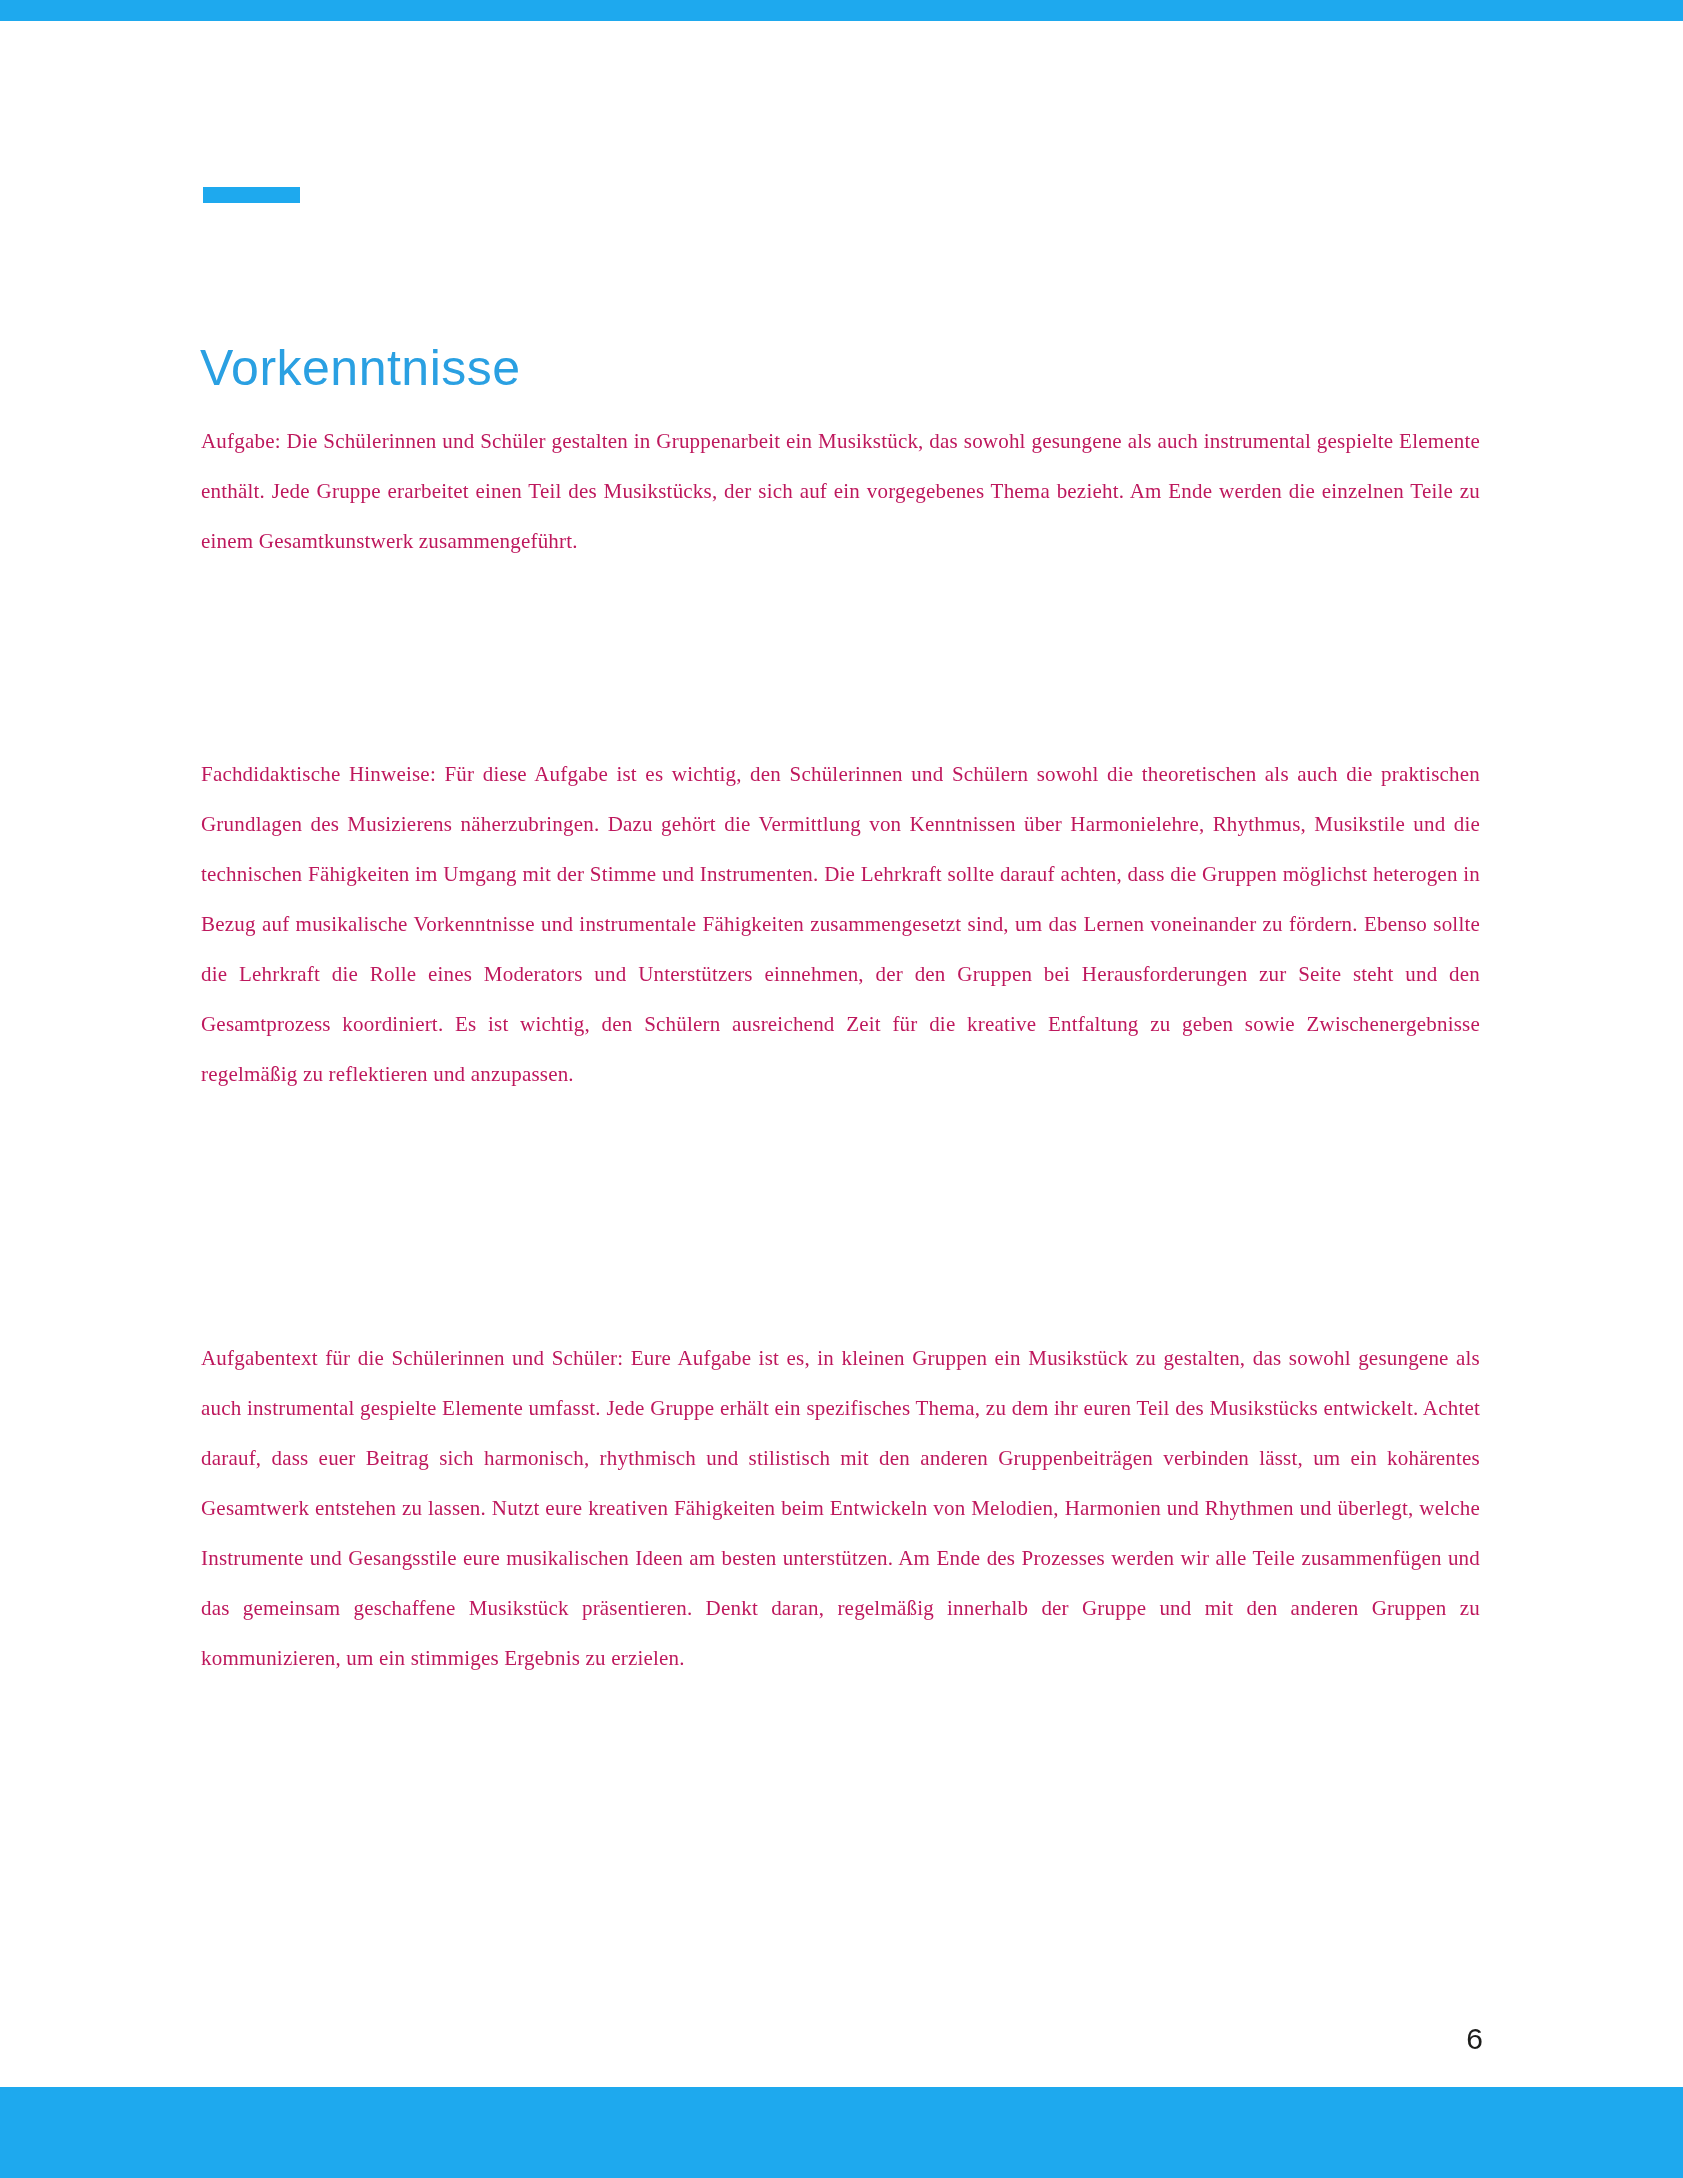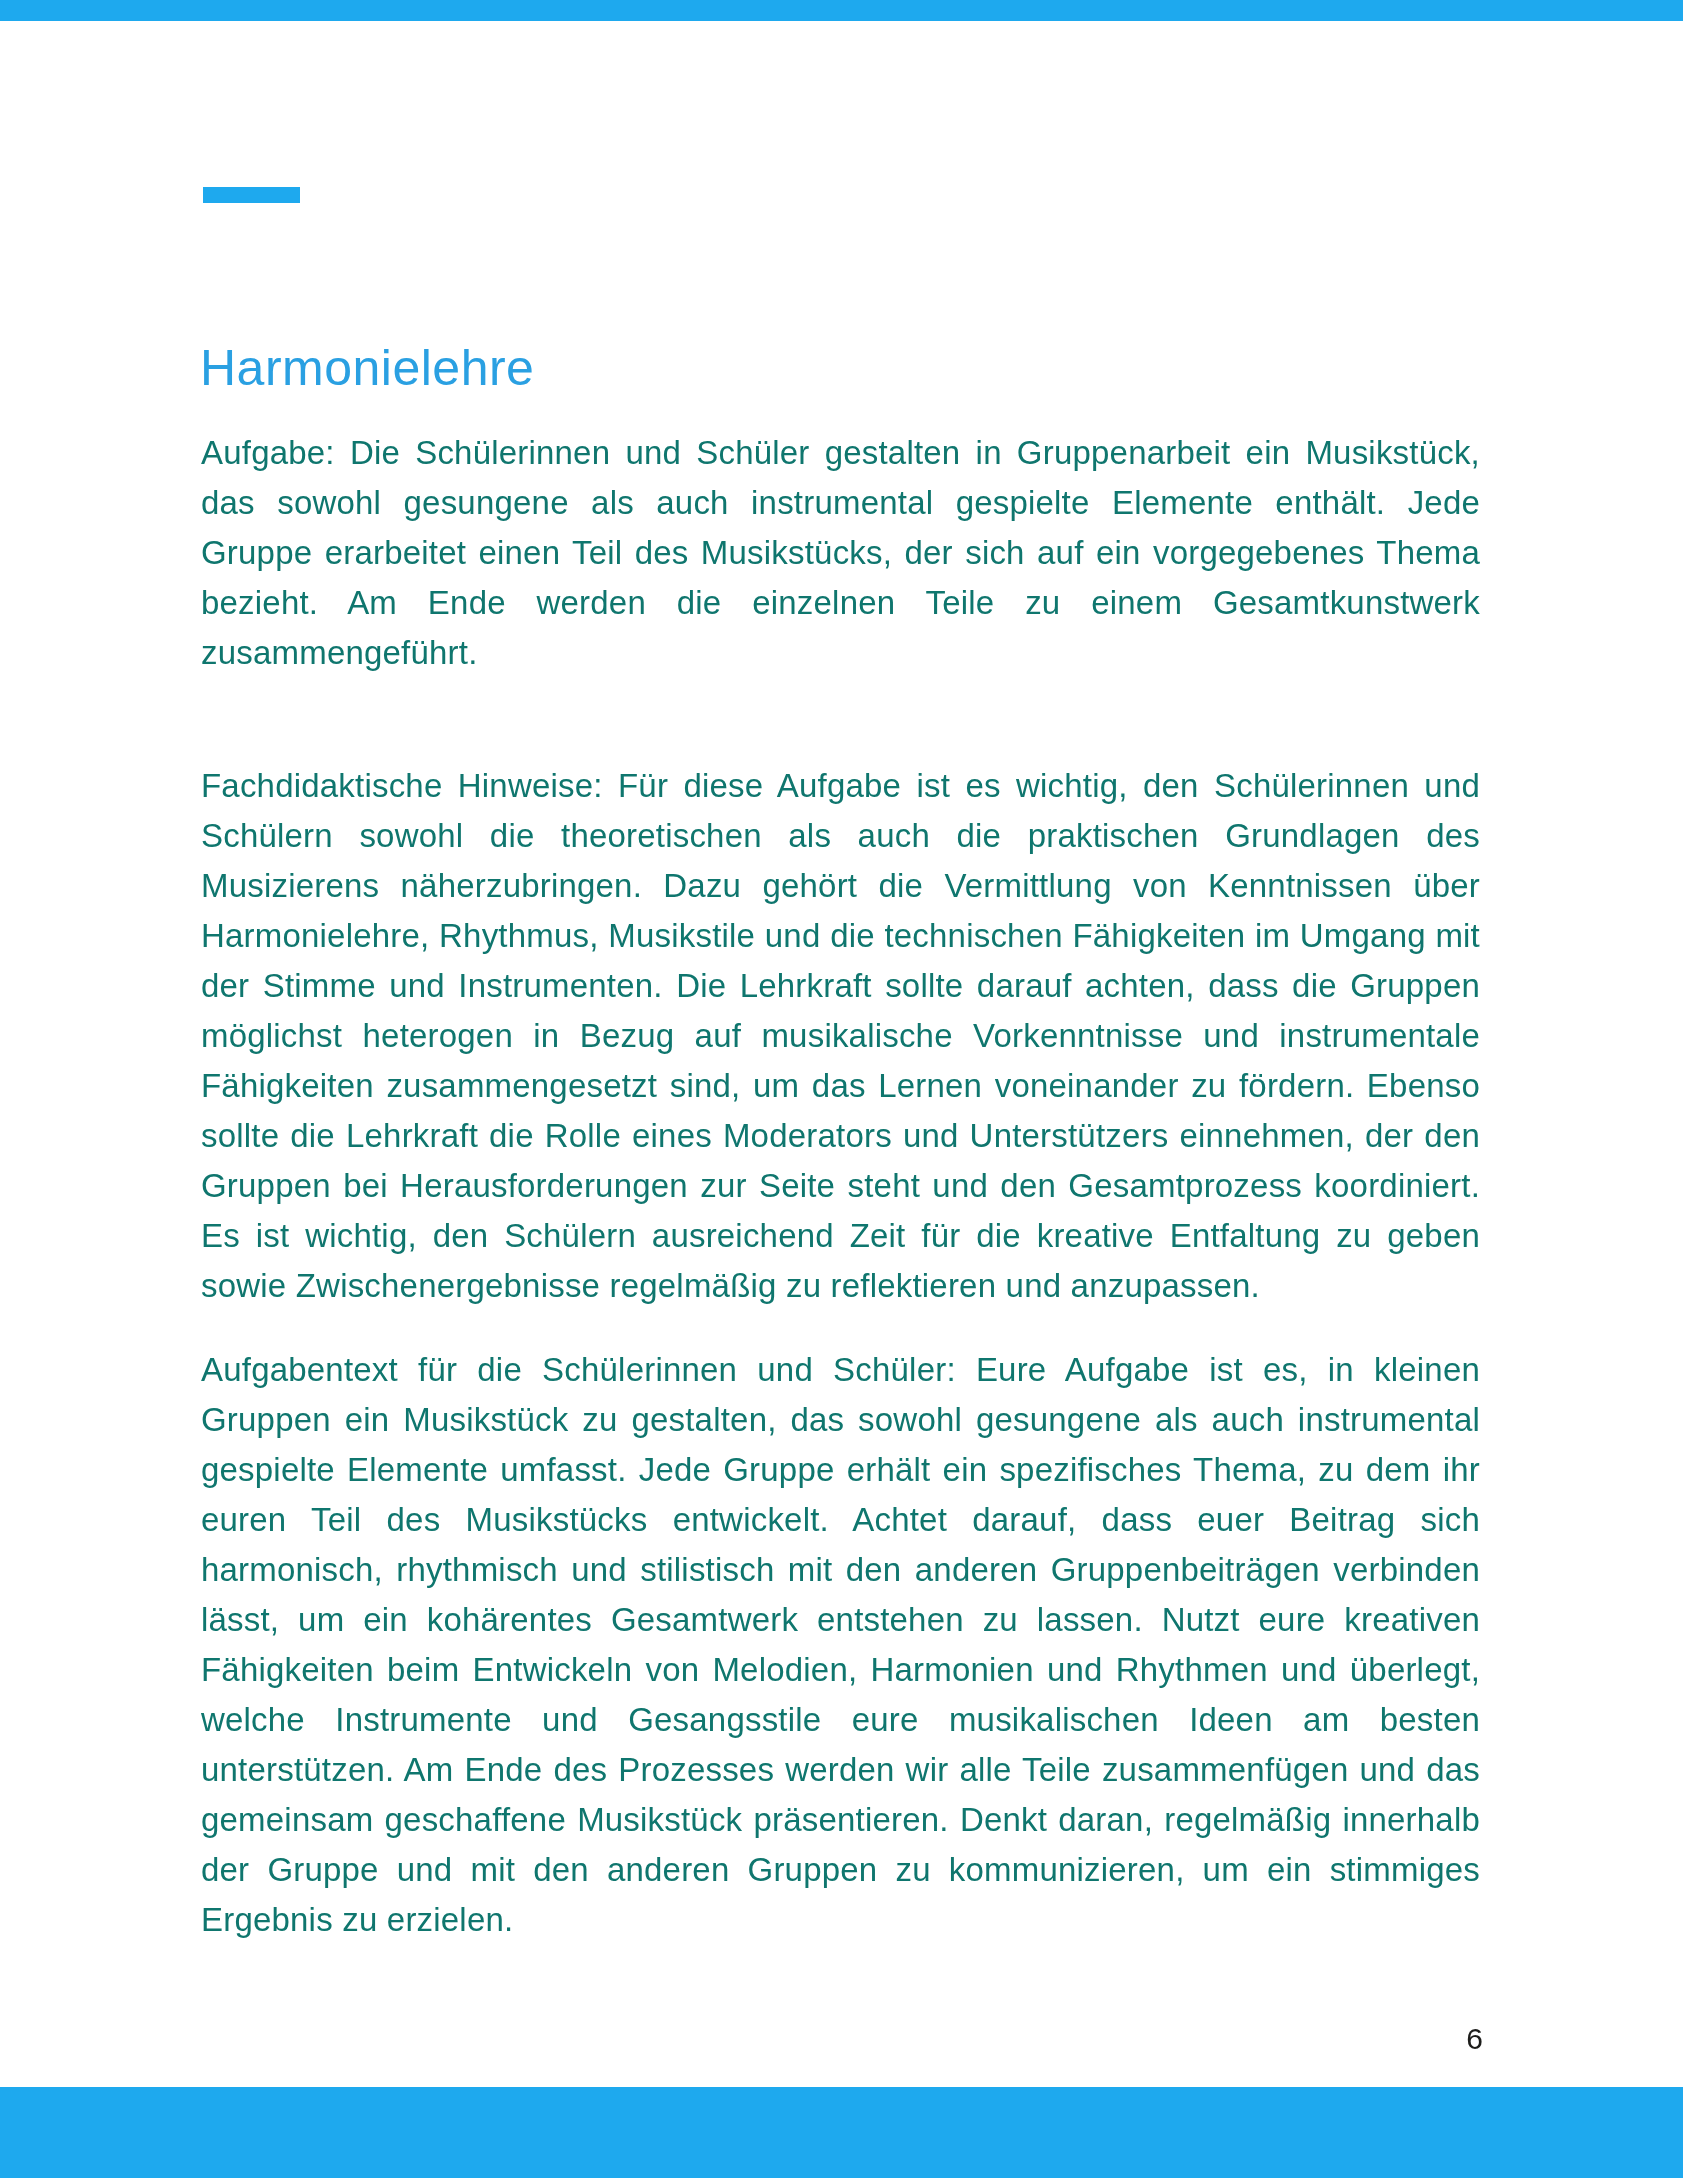--- a/index.html
+++ b/index.html
@@ -47,26 +47,27 @@
     font-size: 50px;
     line-height: 55px;
     font-weight: 400;
     color: #2aa0e2;
     letter-spacing: 0.5px;
   }
   .body-paragraph {
     position: absolute;
     left: 201px;
     width: 1279px;
-    font-size: 33px;
+    font-size: 21px;
     line-height: 50px;
     font-weight: 400;
-    color: #0f766e;
+    color: #be185d;
     text-align: justify;
     letter-spacing: 0.2px;
+    font-family: Liberation Serif, serif;
   }
   .paragraph-1 { top: 395px; }
   .paragraph-2 { top: 728px; }
   .paragraph-3 { top: 1312px; }
   .page-number {
     position: absolute;
     right: 200px;
     top: 2022px;
     font-size: 30px;
     line-height: 34px;
@@ -76,21 +77,21 @@
 </style>
 </head>
 <body>
 
 <div class="page">
 
   <div class="top-bar"></div>
 
   <div class="accent-dash"></div>
 
-  <h1 class="page-title">Harmonielehre</h1>
+  <h1 class="page-title">Vorkenntnisse</h1>
 
   <p class="body-paragraph paragraph-1">Aufgabe: Die Schülerinnen und Schüler gestalten in Gruppenarbeit ein Musikstück, das sowohl gesungene als auch instrumental gespielte Elemente enthält. Jede Gruppe erarbeitet einen Teil des Musikstücks, der sich auf ein vorgegebenes Thema bezieht. Am Ende werden die einzelnen Teile zu einem Gesamtkunstwerk zusammengeführt.</p>
 
   <p class="body-paragraph paragraph-2">Fachdidaktische Hinweise: Für diese Aufgabe ist es wichtig, den Schülerinnen und Schülern sowohl die theoretischen als auch die praktischen Grundlagen des Musizierens näherzubringen. Dazu gehört die Vermittlung von Kenntnissen über Harmonielehre, Rhythmus, Musikstile und die technischen Fähigkeiten im Umgang mit der Stimme und Instrumenten. Die Lehrkraft sollte darauf achten, dass die Gruppen möglichst heterogen in Bezug auf musikalische Vorkenntnisse und instrumentale Fähigkeiten zusammengesetzt sind, um das Lernen voneinander zu fördern. Ebenso sollte die Lehrkraft die Rolle eines Moderators und Unterstützers einnehmen, der den Gruppen bei Herausforderungen zur Seite steht und den Gesamtprozess koordiniert. Es ist wichtig, den Schülern ausreichend Zeit für die kreative Entfaltung zu geben sowie Zwischenergebnisse regelmäßig zu reflektieren und anzupassen.</p>
 
   <p class="body-paragraph paragraph-3">Aufgabentext für die Schülerinnen und Schüler: Eure Aufgabe ist es, in kleinen Gruppen ein Musikstück zu gestalten, das sowohl gesungene als auch instrumental gespielte Elemente umfasst. Jede Gruppe erhält ein spezifisches Thema, zu dem ihr euren Teil des Musikstücks entwickelt. Achtet darauf, dass euer Beitrag sich harmonisch, rhythmisch und stilistisch mit den anderen Gruppenbeiträgen verbinden lässt, um ein kohärentes Gesamtwerk entstehen zu lassen. Nutzt eure kreativen Fähigkeiten beim Entwickeln von Melodien, Harmonien und Rhythmen und überlegt, welche Instrumente und Gesangsstile eure musikalischen Ideen am besten unterstützen. Am Ende des Prozesses werden wir alle Teile zusammenfügen und das gemeinsam geschaffene Musikstück präsentieren. Denkt daran, regelmäßig innerhalb der Gruppe und mit den anderen Gruppen zu kommunizieren, um ein stimmiges Ergebnis zu erzielen.</p>
 
   <div class="page-number">6</div>
 
   <div class="bottom-bar"></div>

